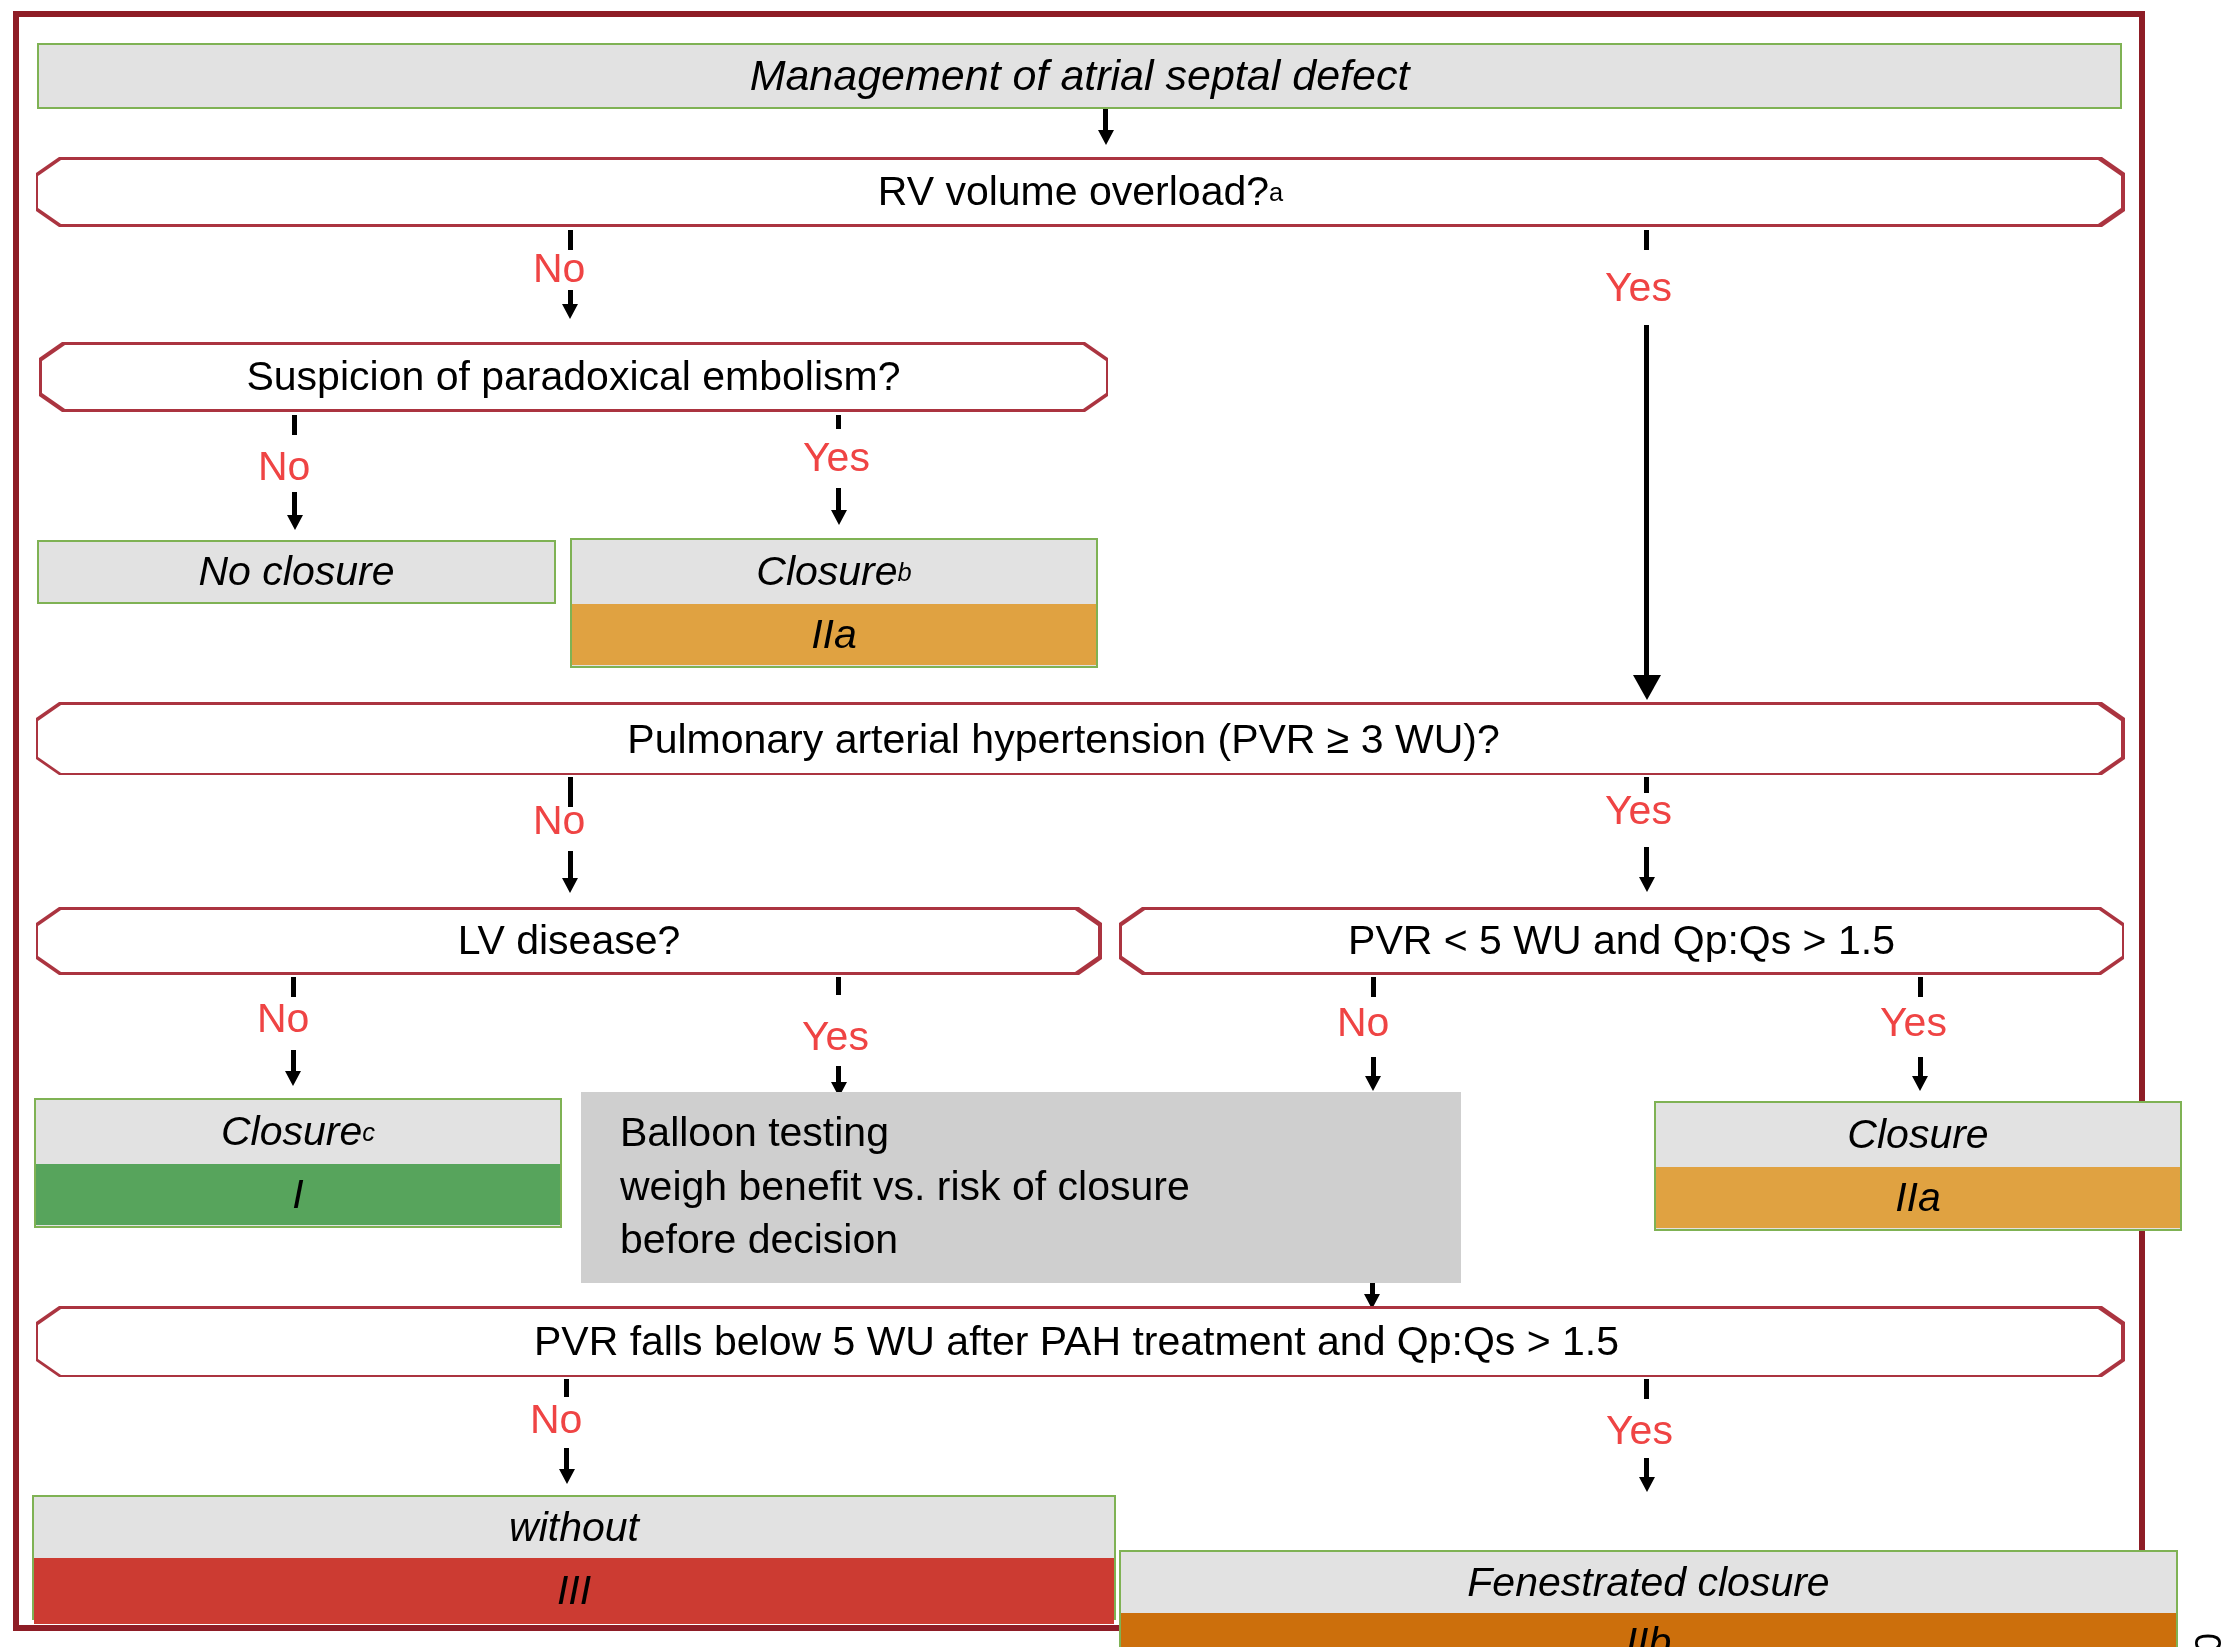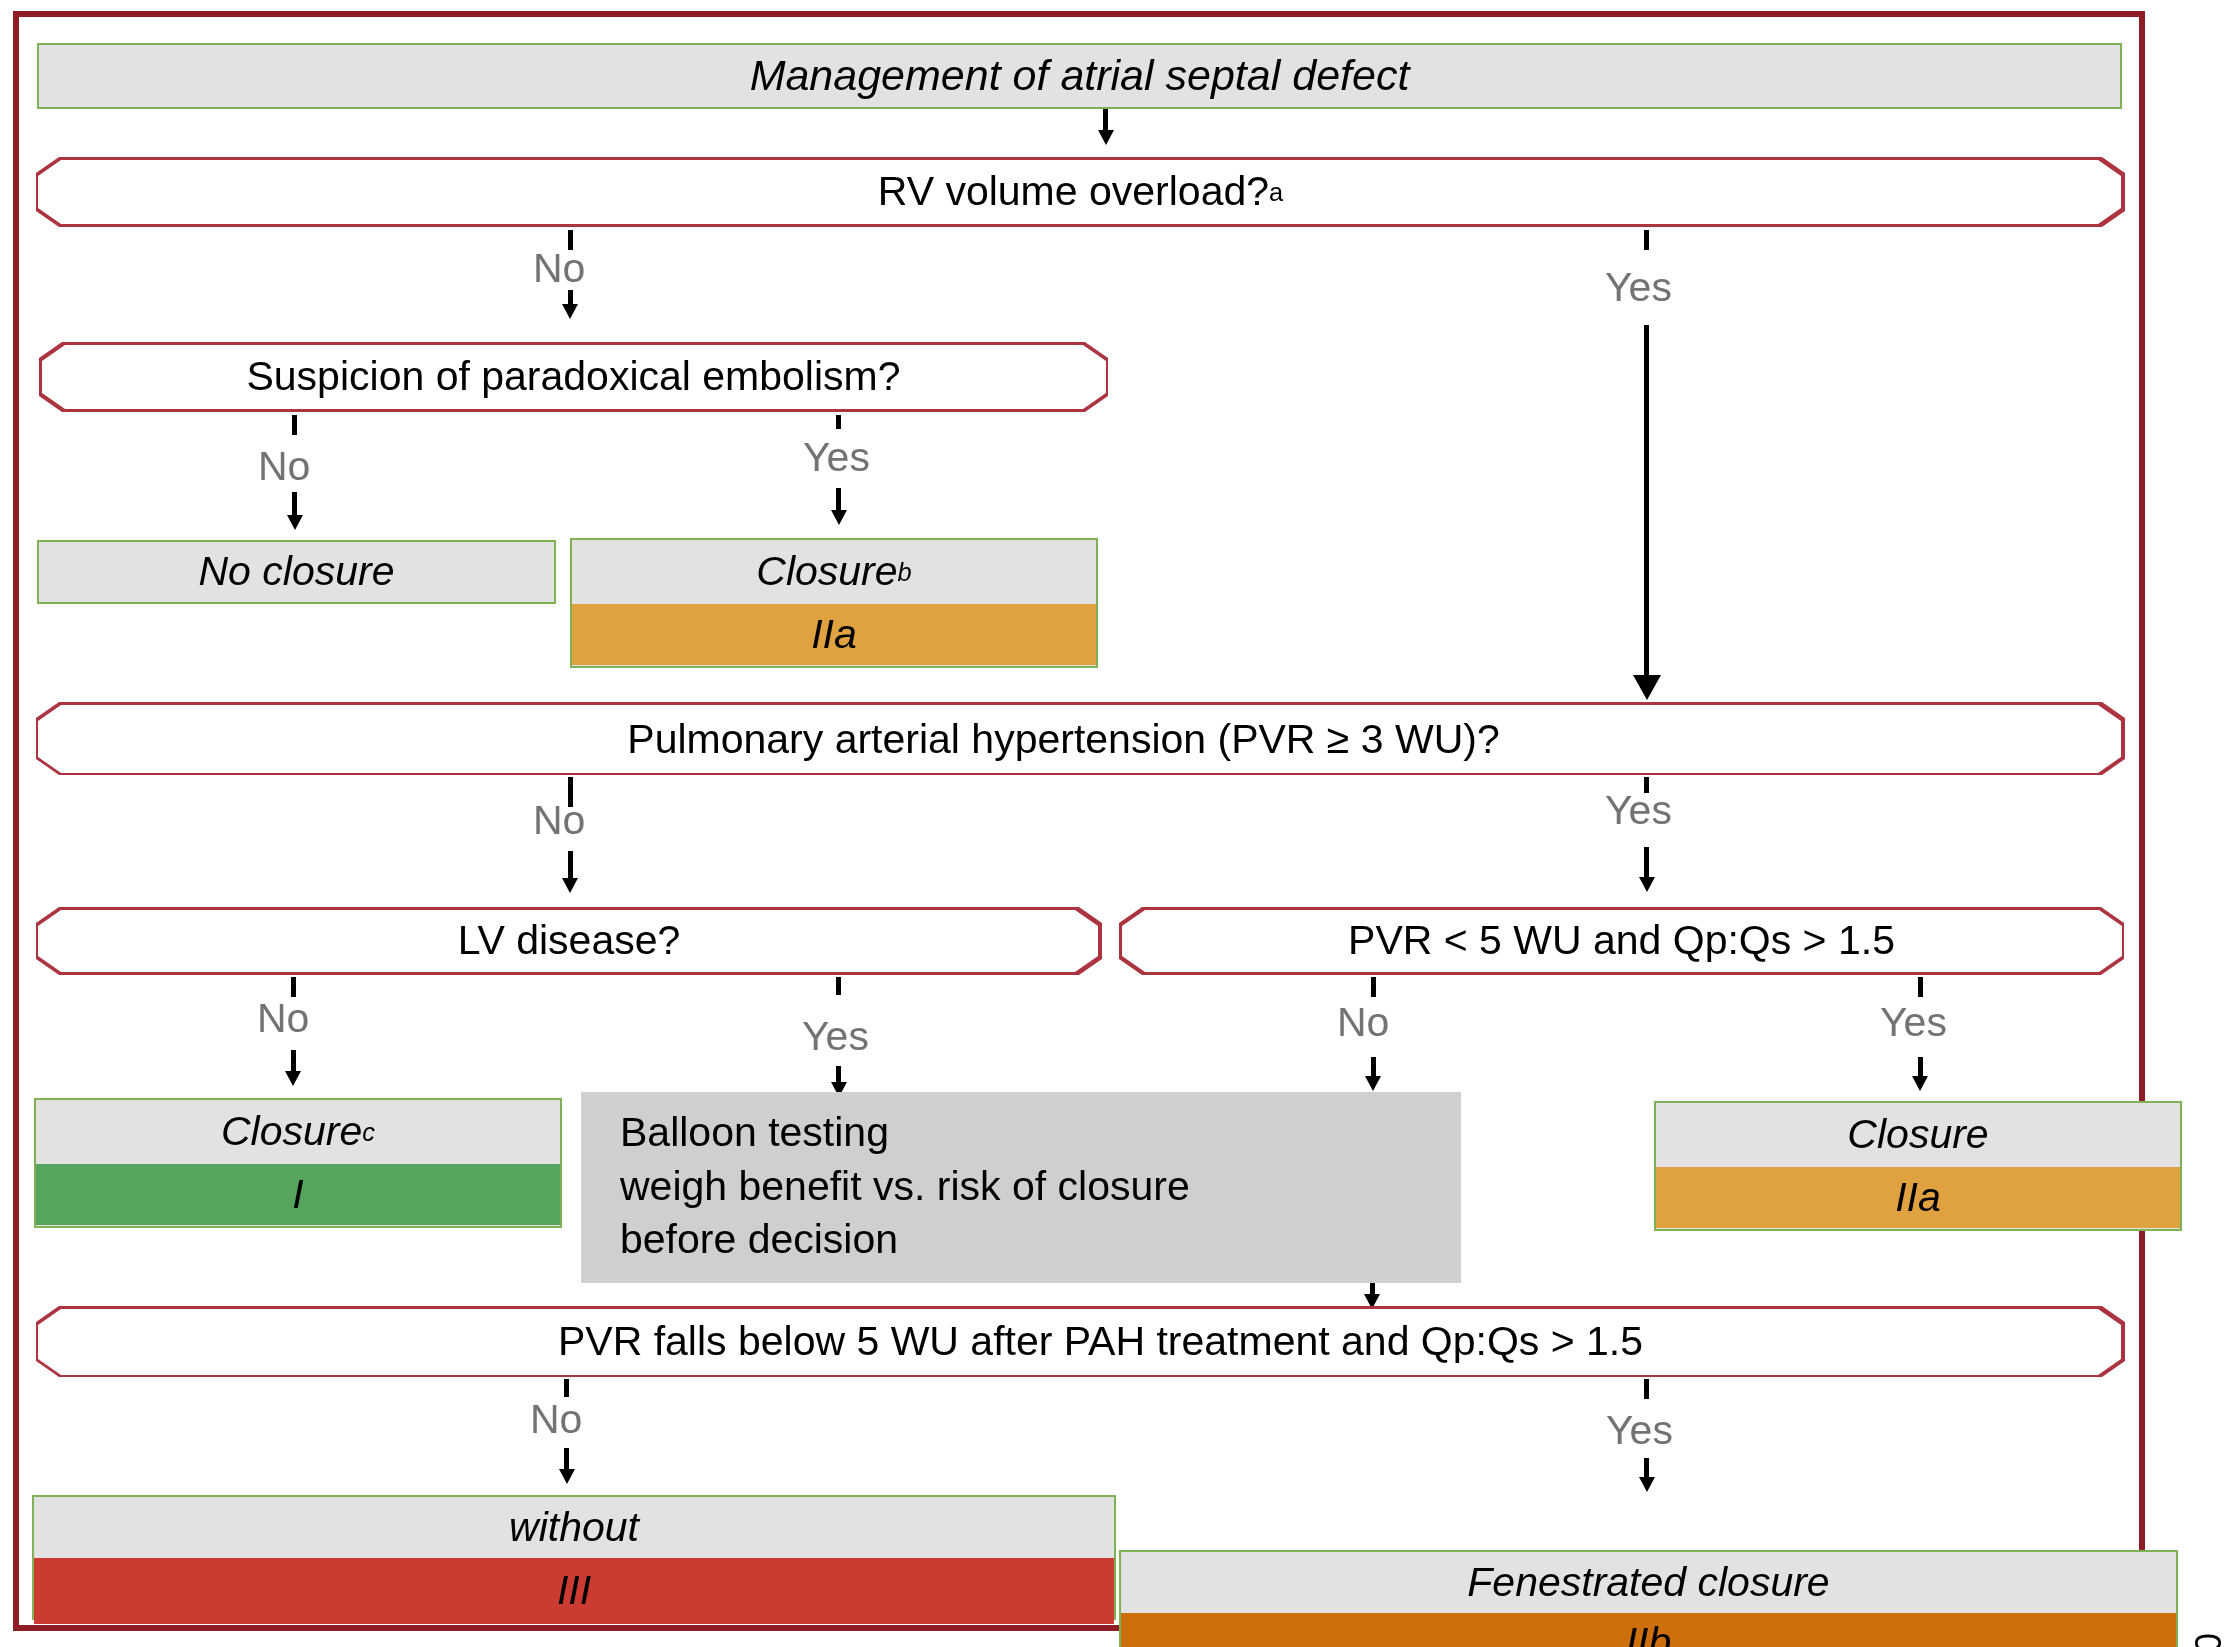--- a/index.html
+++ b/index.html
@@ -64,21 +64,21 @@
     background:#cfcfcf;
     color:#000;
     box-sizing:border-box;
     padding:14.3px 0 0 39px;
     line-height:1.30;
   }
 
   
   .elabel{
     position:absolute;
-    color:#737373;
+    color:#ef4444;
     white-space:nowrap;
     line-height:1;
     text-align:center;
   }
 
   
   .vline{ position:absolute; background:#000; }
   .arrowhead{
     position:absolute;
     width:0;height:0;
@@ -223,21 +223,21 @@
   <div class="vline" style="left:1370px;top:1283px;width:4.5px;height:16px;"></div>
   <div class="arrowhead small" style="left:1364px;top:1294px;"></div>
 
   <div class="node gbox" style="left:1654px;top:1101px;width:528px;height:130px;">
     <div class="head" style="height:64px;font-size:41px;">Closure</div>
     <div class="cls cls-IIa" style="height:61px;font-size:41px;">IIa</div>
   </div>
 
   <div class="dbox-outer" style="left:36px;top:1306px;width:2089px;height:71px;"></div>
   <div class="dbox-outer" style="left:38px;top:1309px;width:2083px;height:66px;background:#ffffff;"></div>
-  <div class="dbox-label" style="left:20px;top:1306px;width:2089px;height:71px;font-size:41px;padding-left:36px;">PVR falls below 5 WU after PAH treatment and Qp:Qs &gt; 1.5</div>
+  <div class="dbox-label" style="left:32px;top:1306px;width:2089px;height:71px;font-size:41px;">PVR falls below 5 WU after PAH treatment and Qp:Qs &gt; 1.5</div>
 
   <div class="stub" style="left:564px;top:1379px;height:18px;"></div>
   <div class="elabel" style="left:530px;top:1399px;font-size:41px;">No</div>
   <div class="vline" style="left:564px;top:1448px;width:4.5px;height:25px;"></div>
   <div class="arrowhead small" style="left:559px;top:1469px;"></div>
 
   <div class="stub" style="left:1644px;top:1379px;height:19.6px;"></div>
   <div class="elabel" style="left:1606px;top:1410px;font-size:41px;">Yes</div>
   <div class="vline" style="left:1644px;top:1458px;width:4.5px;height:23px;"></div>
   <div class="arrowhead small" style="left:1639px;top:1477px;"></div>

